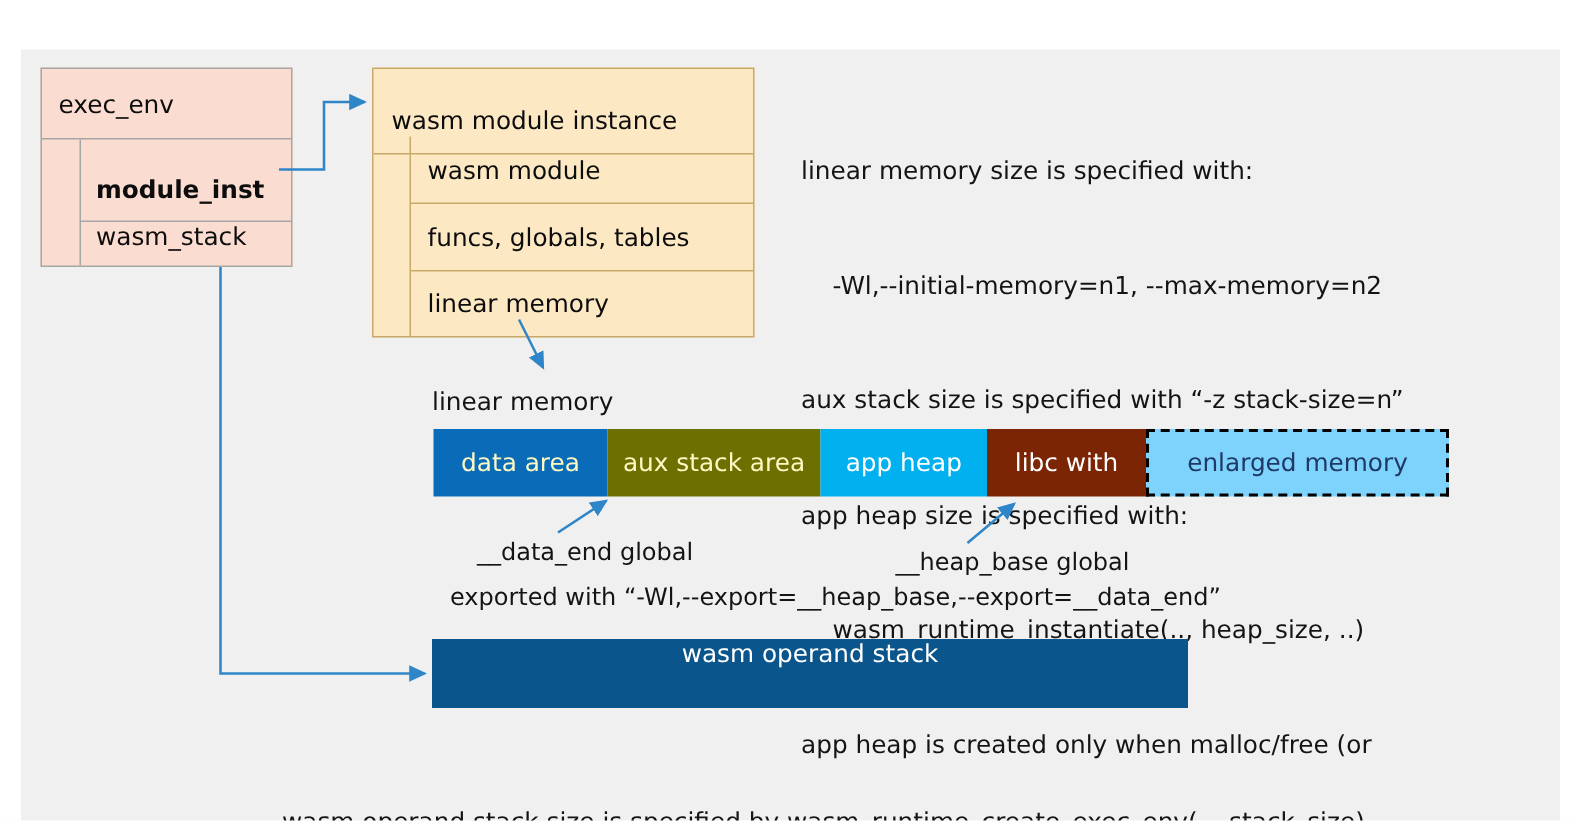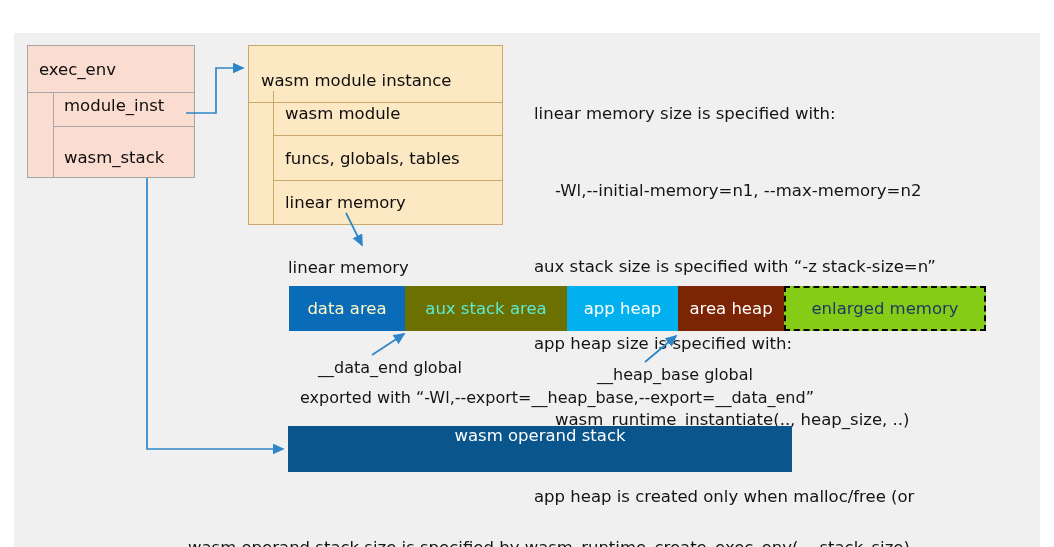--- a/index.html
+++ b/index.html
@@ -74,21 +74,21 @@
     position: absolute;
     left: 26px; right: 0;
     height: 43px;
     box-sizing: border-box;
     display: flex;
     align-items: center;
     padding-left: 10px;
     font-size: 16.5px;
     color: #0d0d0d;
   }
-  .exec-env .row.r1 { top: 38px; border-bottom: 1px solid #a6a6a6; }
+  .exec-env .row.r1 { top: 59px; border-bottom: 1px solid #a6a6a6; font-weight: bold; }
   .exec-env .row.r2 { top: 90px; height: 42px; }
 
   
   .wmi {
     position: absolute;
     left: 248px;
     top: 45px;
     width: 255px;
     height: 180px;
     border: 1px solid #c8a96a;
@@ -162,21 +162,21 @@
   }
   .membar .seg {
     display: flex;
     align-items: center;
     justify-content: center;
     font-size: 16.5px;
     color: #ffffff;
     box-sizing: border-box;
   }
   .membar .seg.dashed {
-    background: #84cc16;
+    background: #7dd3fc;
     border: 2.5px dashed #000000;
     color: #1f3864;
   }
 
   
   .cap {
     position: absolute;
     font-size: 16px;
     color: #141414;
     white-space: nowrap;
@@ -251,28 +251,28 @@
     <div>app heap is created only when malloc/free (or</div>
     
   </div>
 
   <div class="lm-label">linear memory</div>
 
   <div class="membar">
     <div class="seg" style="width: 116px; background: rgb(10, 108, 184); color: #fef9c3;">
       <span>data area</span>
     </div>
-    <div class="seg" style="width: 162px; background: rgb(107, 112, 0); color: #5eead4;">
+    <div class="seg" style="width: 142px; background: rgb(107, 112, 0); color: #fef9c3;">
       <span>aux stack area</span>
     </div>
     <div class="seg" style="width: 111px; background: rgb(0, 176, 239); color: rgb(255, 255, 255);">
       <span>app heap</span>
     </div>
     <div class="seg" style="width: 106px; background: rgb(123, 37, 4); color: rgb(255, 255, 255);">
-      <span>area heap</span>
+      <span>libc with</span>
     </div>
     <div class="seg dashed" style="width: 202px; color: rgb(31, 56, 100);">
       <span>enlarged memory</span>
     </div>
   </div>
 
   <div class="cap cap-data-end">__data_end global</div>
   <div class="cap cap-heap-base">__heap_base global</div>
   <div class="cap cap-exported">exported with “-Wl,--export=__heap_base,--export=__data_end”</div>
 

